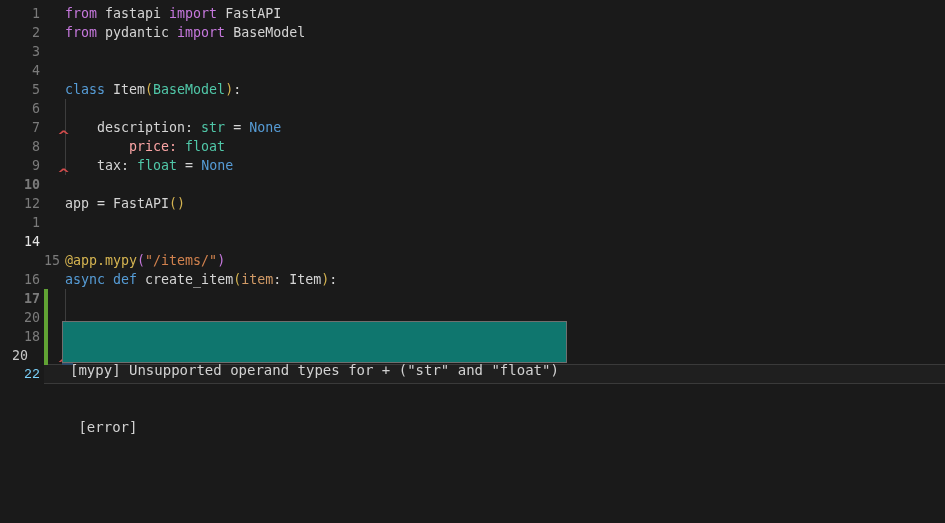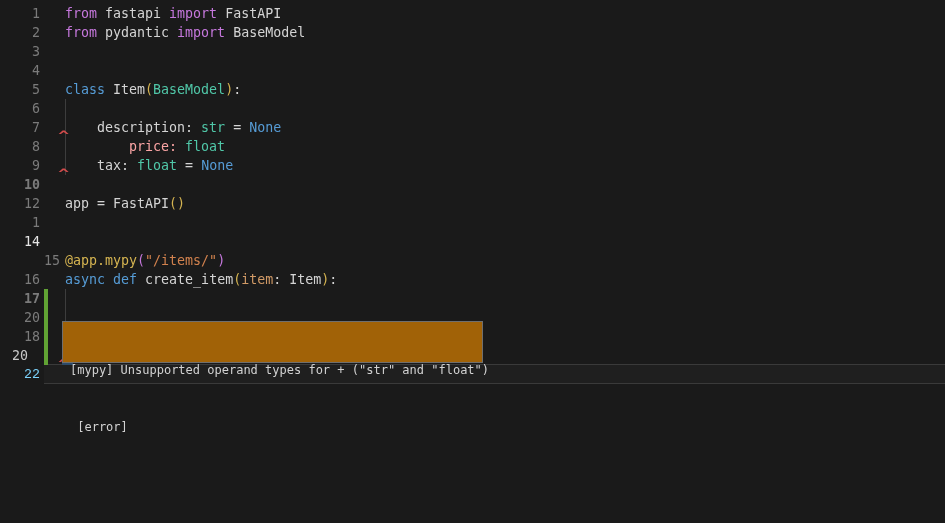--- a/index.html
+++ b/index.html
@@ -27,25 +27,25 @@
     color:#d14c4c;font-size:12px;font-weight:bold;
     transform:scaleX(1.5);letter-spacing:0;
   }
   .errblock{position:absolute;left:62px;top:0;width:11px;height:19px;background:#2d4a68;z-index:1;}
   #activeline{
     position:absolute;left:44px;right:0;top:364px;height:20px;
     background:#1f1f1f;border-top:1px solid #3a3a3a;border-bottom:1px solid #3a3a3a;
     box-sizing:border-box;z-index:1;
   }
   #tooltip{
-    position:absolute;left:62px;top:321px;width:421px;height:42px;
+    position:absolute;left:62px;top:321px;width:505px;height:42px;
     box-sizing:border-box;
-    background:#a16207;border:1px solid #6f6f6f;
+    background:#0f766e;border:1px solid #6f6f6f;
     padding:1px 7px;z-index:6;
-    font-size:12px;line-height:19px;color:#d2d2d2;white-space:pre;
+    font-size:14px;line-height:19px;color:#d2d2d2;white-space:pre;
     cursor:default;
   }
   
 </style>
 </head>
 <body>
 
 <div id="editor" style="background: rgb(26, 26, 26);">
   <div id="activeline"></div>
   <div id="rows">

